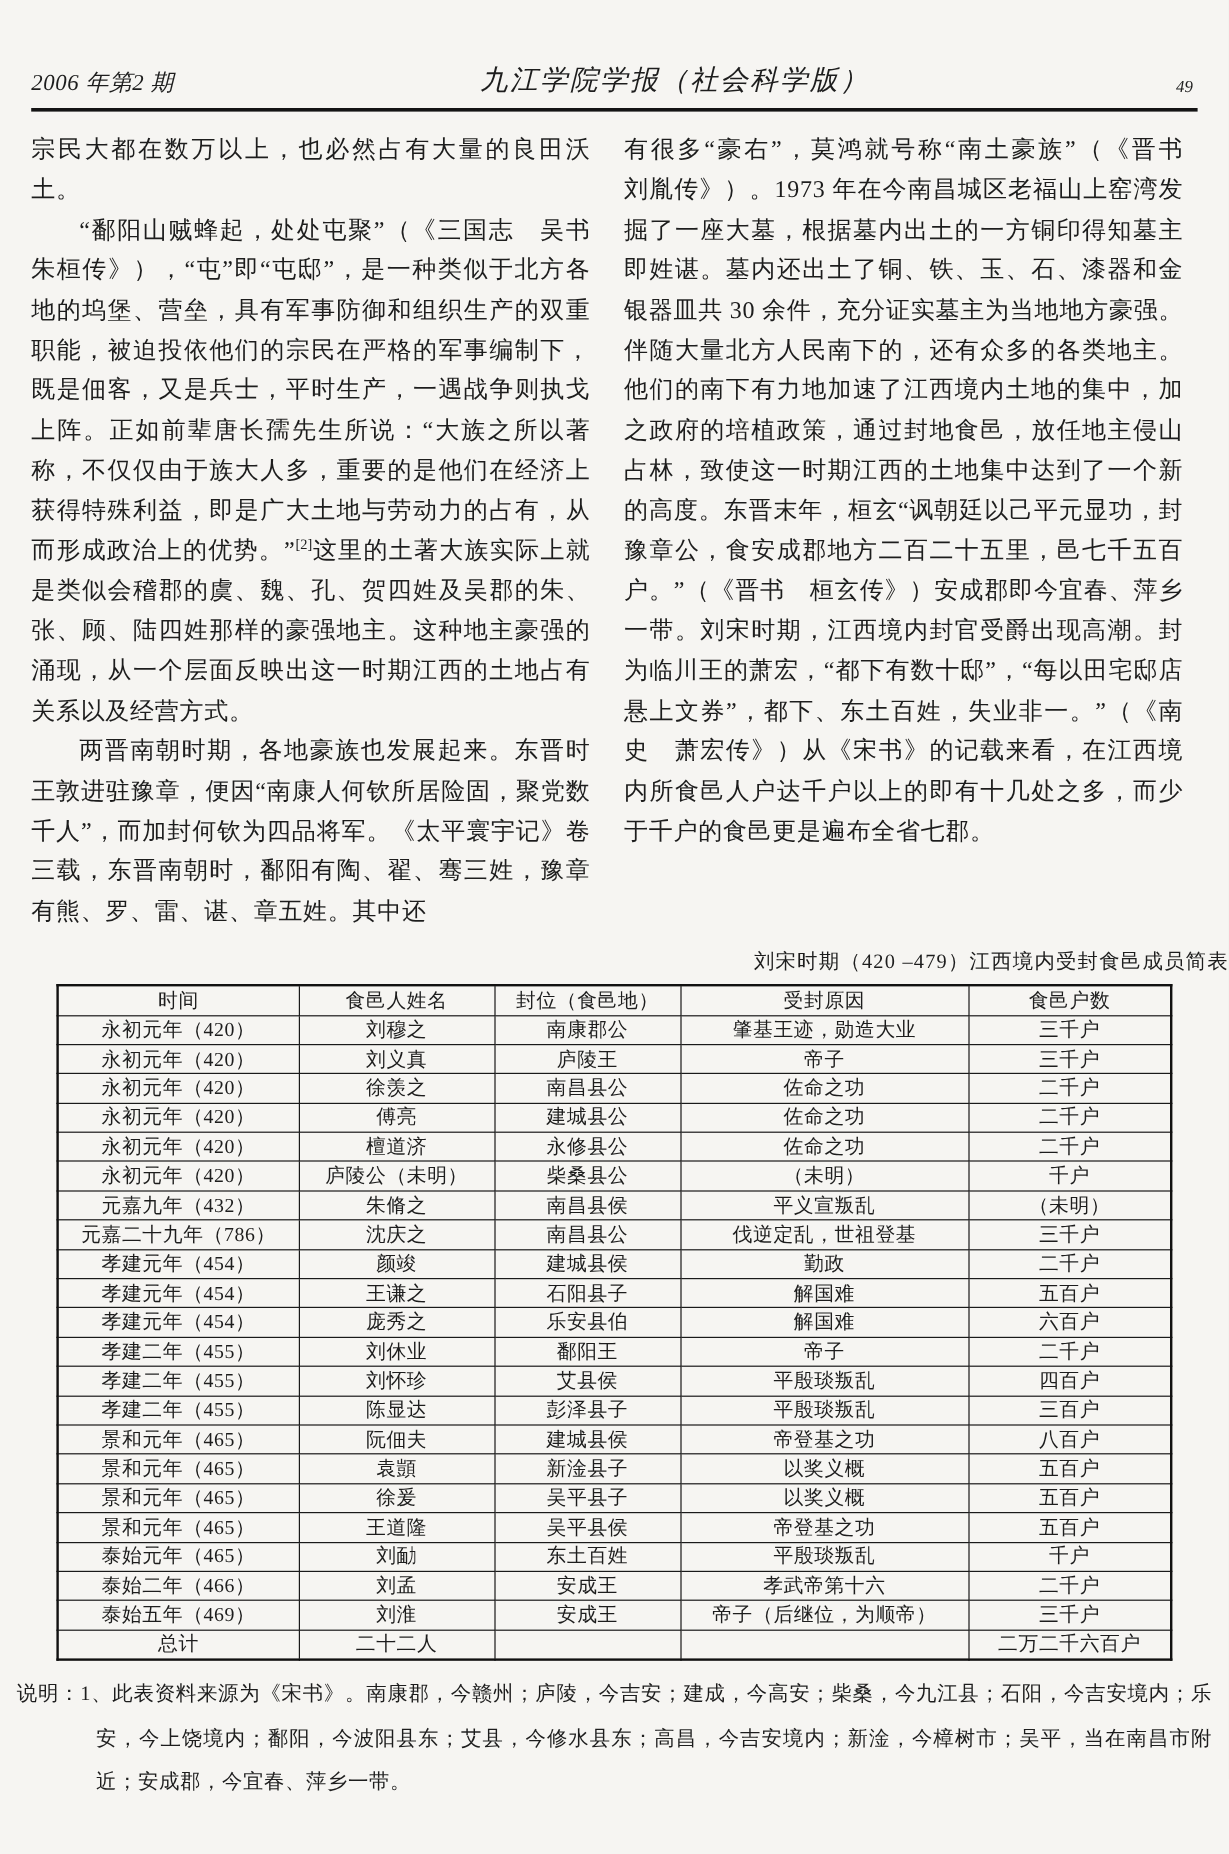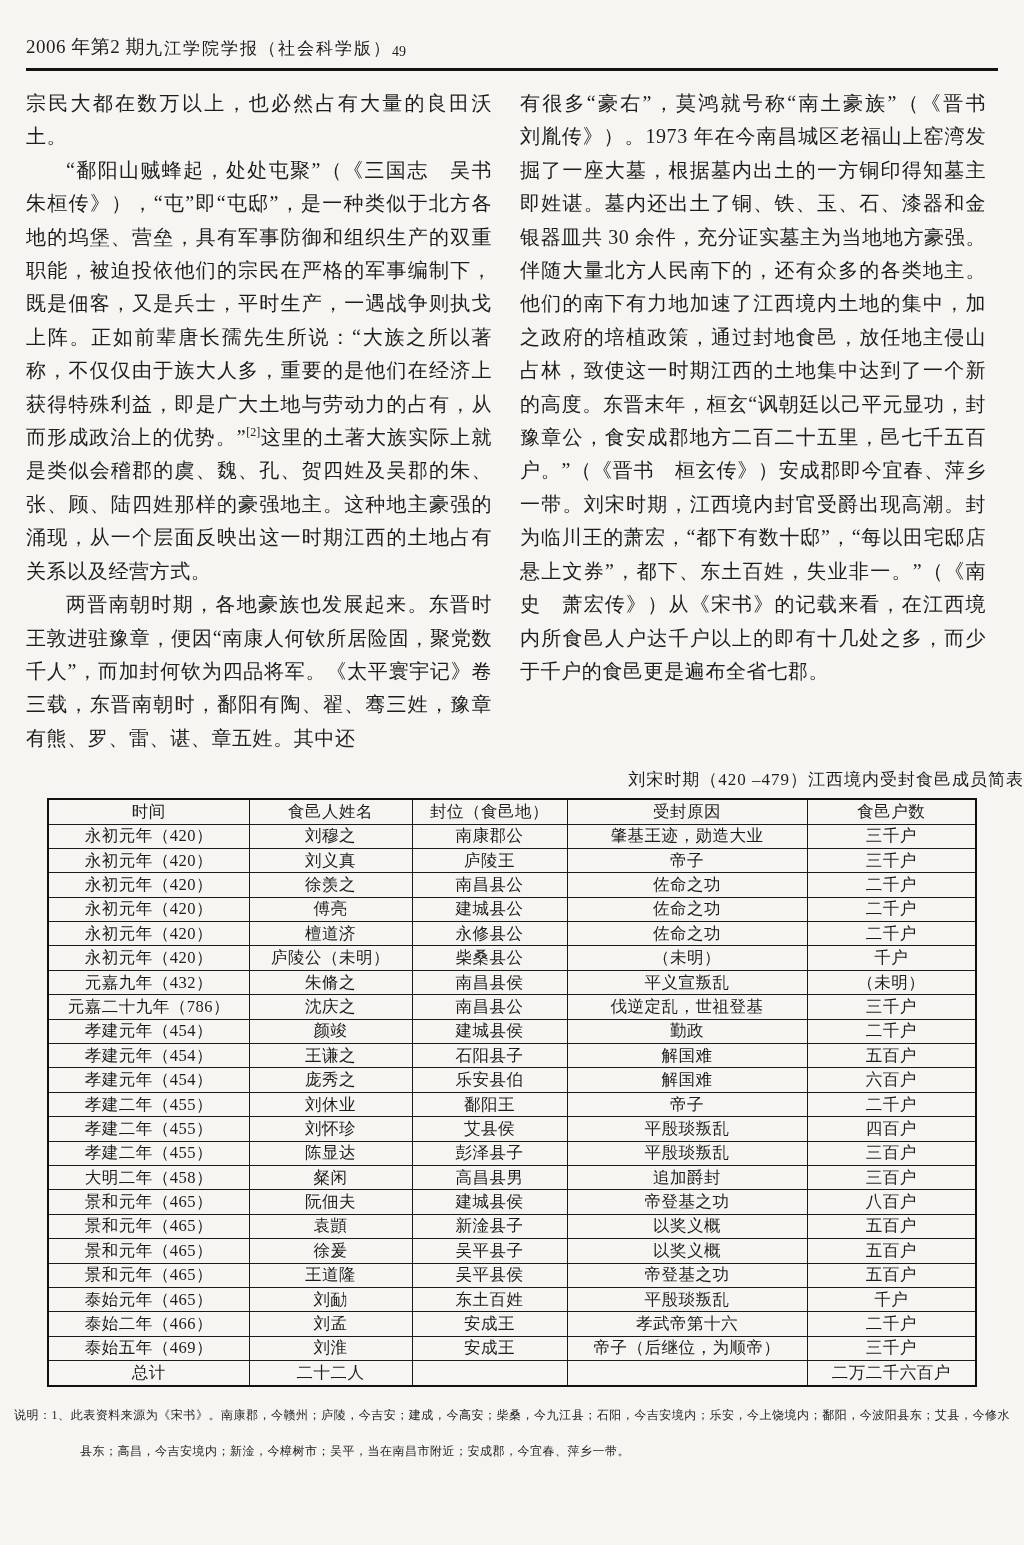--- a/index.html
+++ b/index.html
@@ -8,25 +8,26 @@
     position:relative;
     width:1024px;height:1545px;
     margin:0 auto;
     background:#f6f5f2;
     color:#1d1d1d;
     font-family:"Liberation Serif","DejaVu Serif",serif;
     overflow:hidden;
   }
   
   .pg-header{
-    display:flex;align-items:flex-end;justify-content:flex-start;
-    padding:34px 30px 8px 26px;
+    display:flex;align-items:flex-end;justify-content:space-between;
+    padding:51px 30px 8px 26px;
+    font-style:italic;
   }
   .pg-header .issue{font-size:19px;letter-spacing:.5px;}
-  .pg-header .journal{font-size:17px;letter-spacing:2px;}
+  .pg-header .journal{font-size:23px;letter-spacing:2px;}
   .pg-header .pageno{font-size:14px;}
   .header-rule{
     margin:0 26px;
     border-bottom:3.5px solid #141414;
   }
   
   .columns{
     display:flex;
     gap:28px;
     padding:16px 26px 0 26px;
@@ -70,21 +71,21 @@
   table.food-table{border:2.5px solid #111;}
   col.c-time{width:201px;}
   col.c-name{width:163px;}
   col.c-title{width:155px;}
   col.c-reason{width:240px;}
   col.c-households{width:169px;}
   
   .notes{
     width:930px;
     margin:10px auto 0 auto;
-    font-size:12px;
+    font-size:17px;
     line-height:36.5px;
     letter-spacing:.5px;
     text-align:justify;
     padding-left:66px;
     text-indent:-66px;
   }
 </style>
 </head>
 <body>
 
@@ -220,27 +221,20 @@
           <td>四百户</td>
         </tr>
         <tr>
           <td>孝建二年（455）</td>
           <td>陈显达</td>
           <td>彭泽县子</td>
           <td>平殷琰叛乱</td>
           <td>三百户</td>
         </tr>
         <tr>
-          <td>大明二年（458）</td>
-          <td>粲闲</td>
-          <td>高昌县男</td>
-          <td>追加爵封</td>
-          <td>三百户</td>
-        </tr>
-        <tr>
           <td>景和元年（465）</td>
           <td>阮佃夫</td>
           <td>建城县侯</td>
           <td>帝登基之功</td>
           <td>八百户</td>
         </tr>
         <tr>
           <td>景和元年（465）</td>
           <td>袁顗</td>
           <td>新淦县子</td>

